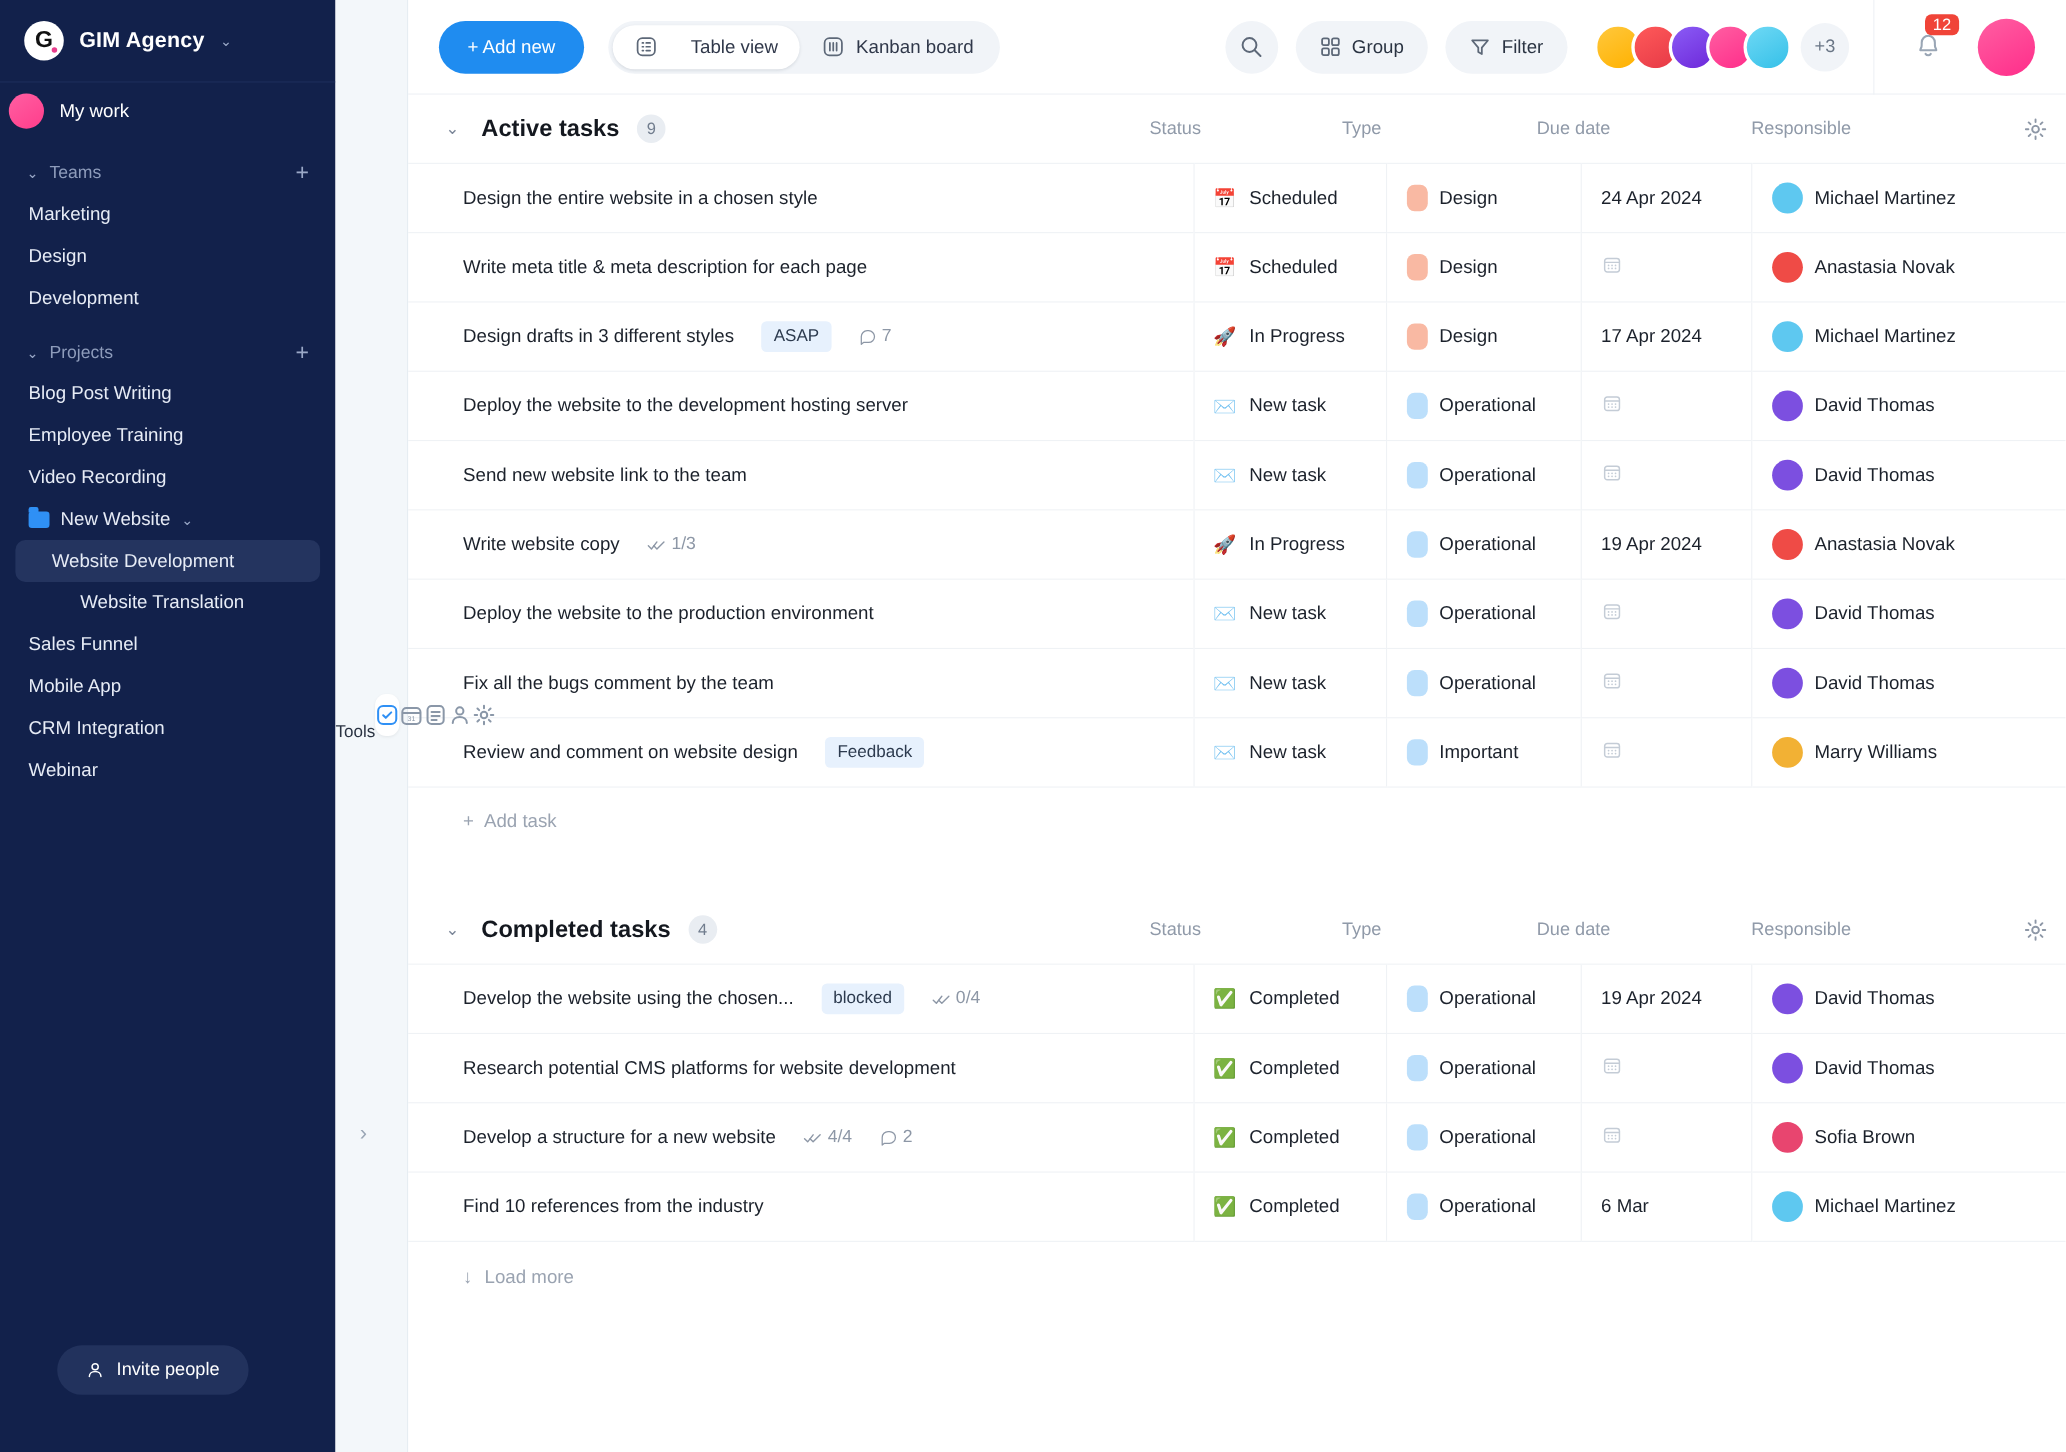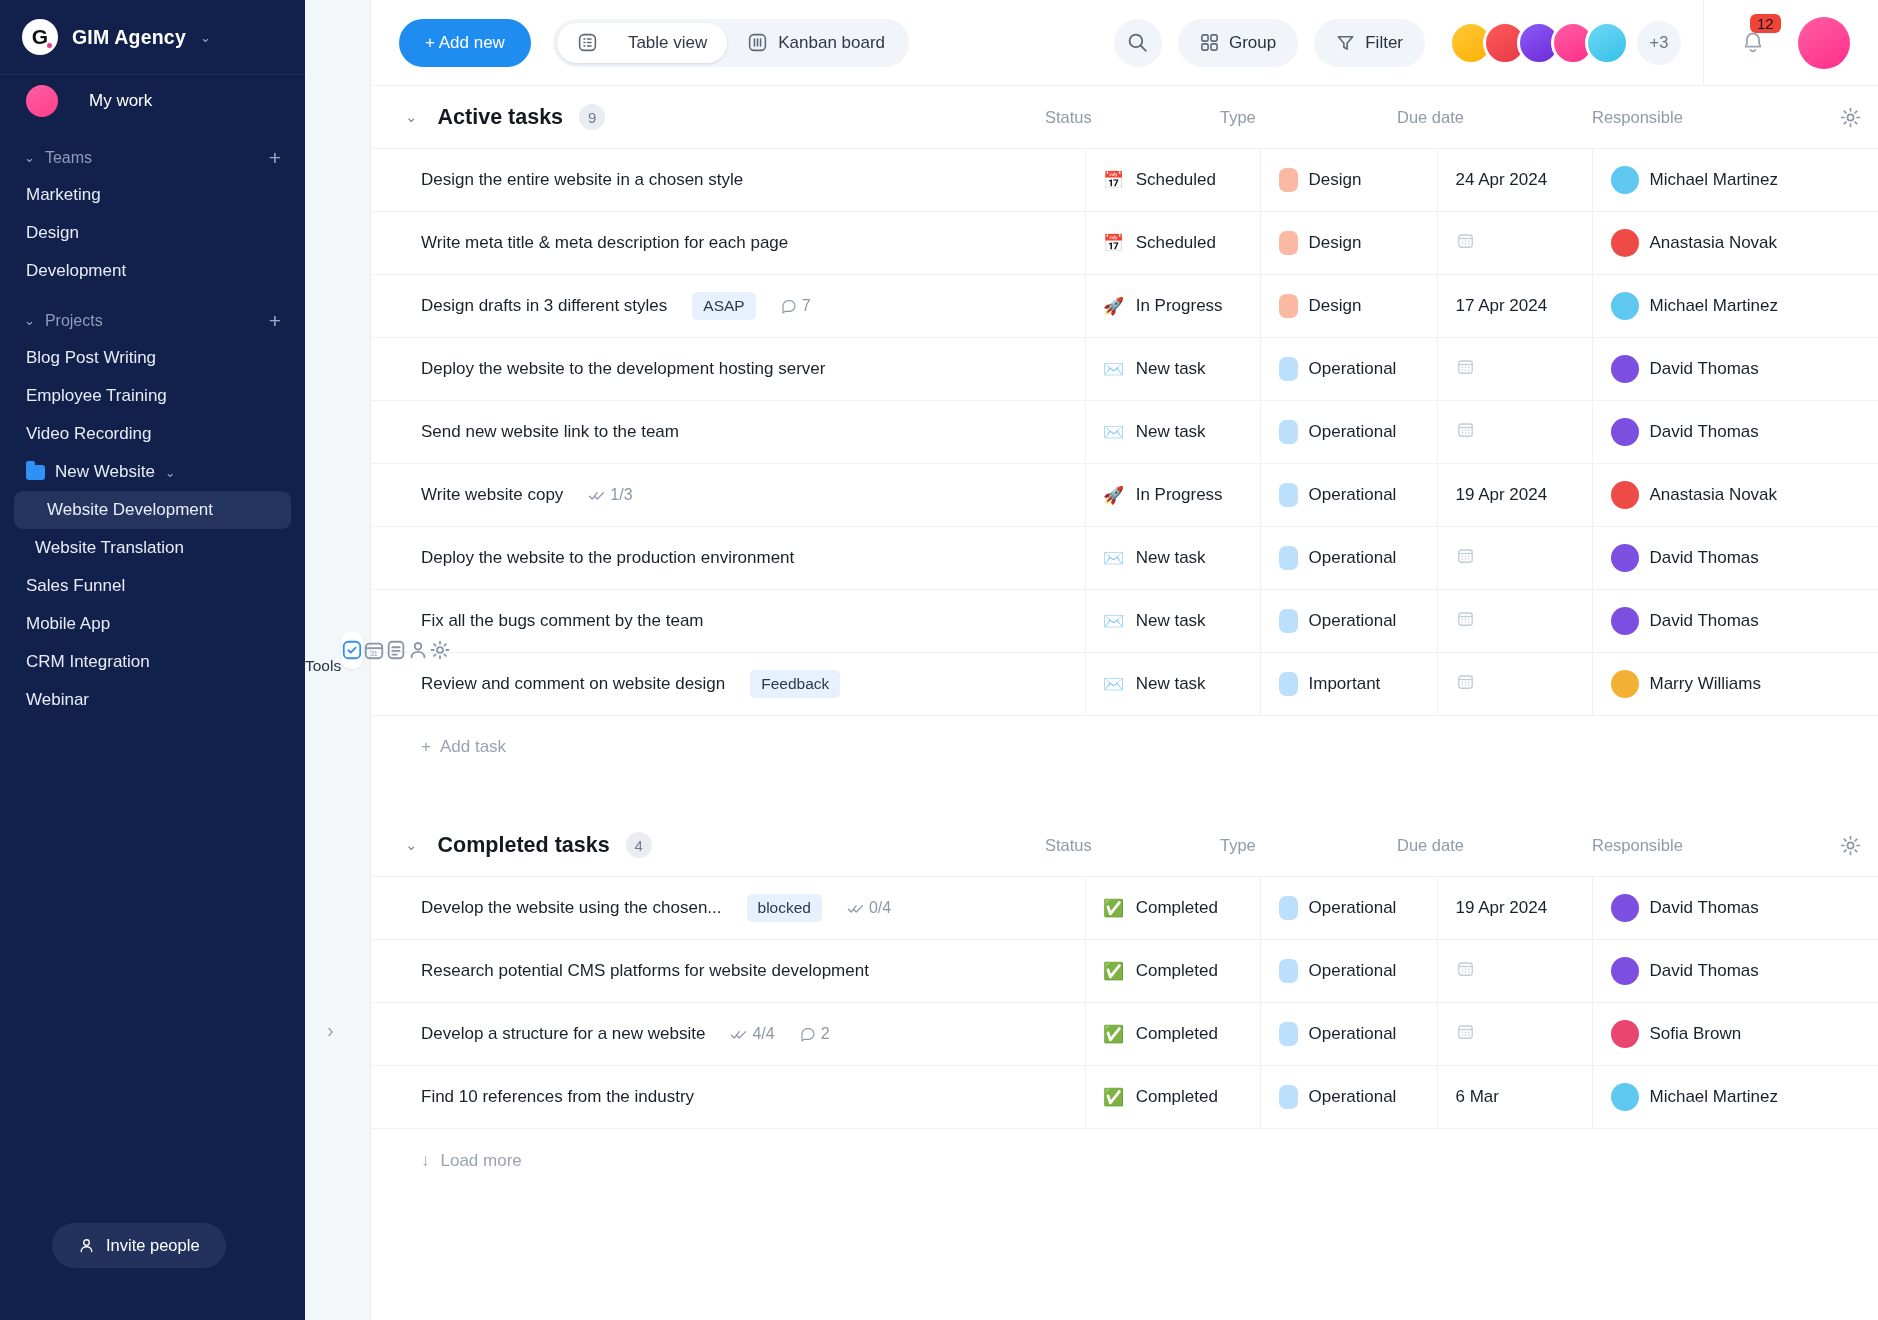--- a/index.html
+++ b/index.html
@@ -38,41 +38,41 @@
   .brand-name { font-size: 19.5px; font-weight: bold; letter-spacing: .2px; }
   .chev { color: #9aa8c7; font-size: 13px; line-height: 1; }
 
   .search-row {
     display: flex; align-items: center; gap: 10px;
     padding: 22px 26px 6px 26px; color: #93a0bd; font-size: 16.5px;
   }
   .search-row svg { flex: 0 0 auto; }
 
   .mywork {
-    display: flex; align-items: center; gap: 31px;
-    padding: 10px 26px; font-size: 17px;
+    display: flex; align-items: center; gap: 14px;
+    padding: 10px 8px; font-size: 17px;
   }
   .av {
     border-radius: 50%; flex: 0 0 auto; position: relative; overflow: hidden;
     display: block;
   }
   .av-32 { width: 32px; height: 32px; }
 
   .sec-head {
     display: flex; align-items: center; gap: 10px;
     padding: 20px 24px 8px 24px; color: #8e9cbb; font-size: 16px;
   }
   .sec-head .lbl { flex: 1; }
   .plus { font-size: 21px; color: #9aa8c7; line-height: 1; }
 
   .nav-item {
     padding: 9px 26px; font-size: 17px; color: #e7ecf6; cursor: pointer;
     white-space: nowrap;
   }
-  .nav-item.sub { padding-left: 35px; }
+  .nav-item.sub { padding-left: 73px; }
   .nav-item.active {
     background: #24345f; margin: 0 14px; border-radius: 9px;
     padding-left: 33px;
   }
   .folder-row {
     display: flex; align-items: center; gap: 10px;
     padding: 9px 26px; font-size: 17px; color: #e7ecf6;
   }
   .folder-ic {
     width: 19px; height: 15px; background: #2f90f5; border-radius: 3px;
@@ -154,21 +154,21 @@
   .av-44 { width: 44px; height: 44px; }
   .more-av {
     width: 44px; height: 44px; border-radius: 50%; background: #f1f4f8;
     display: flex; align-items: center; justify-content: center;
     font-size: 16.5px; color: #6a7686; margin-left: 8px; cursor: pointer;
   }
   .topbar-divider { width: 1px; height: 86px; background: #eef1f5; margin-left: 22px; }
   .bell-wrap { position: relative; margin: 0 30px 0 34px; cursor: pointer; }
   .badge {
     position: absolute; top: -12px; left: 12px;
-    background: #f04438; color: #0f172a; font-size: 15px;
+    background: #f04438; color: #ffffff; font-size: 15px;
     border-radius: 6px; padding: 1px 7px; min-width: 30px; text-align: center;
   }
   .me-av { margin-right: 28px; }
   .av-52 { width: 52px; height: 52px; }
 
   
   .content { flex: 1 1 auto; overflow: hidden; }
   .group { padding-left: 0; }
   .group-head {
     display: flex; align-items: center; height: 62px;

